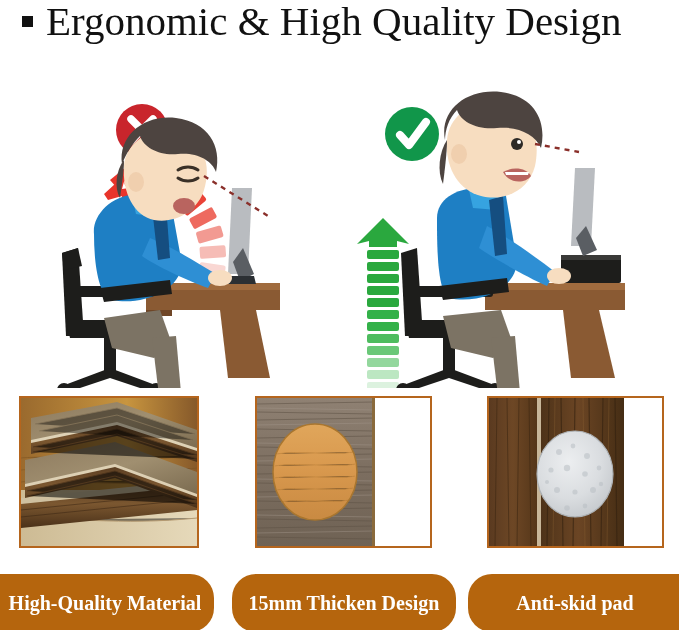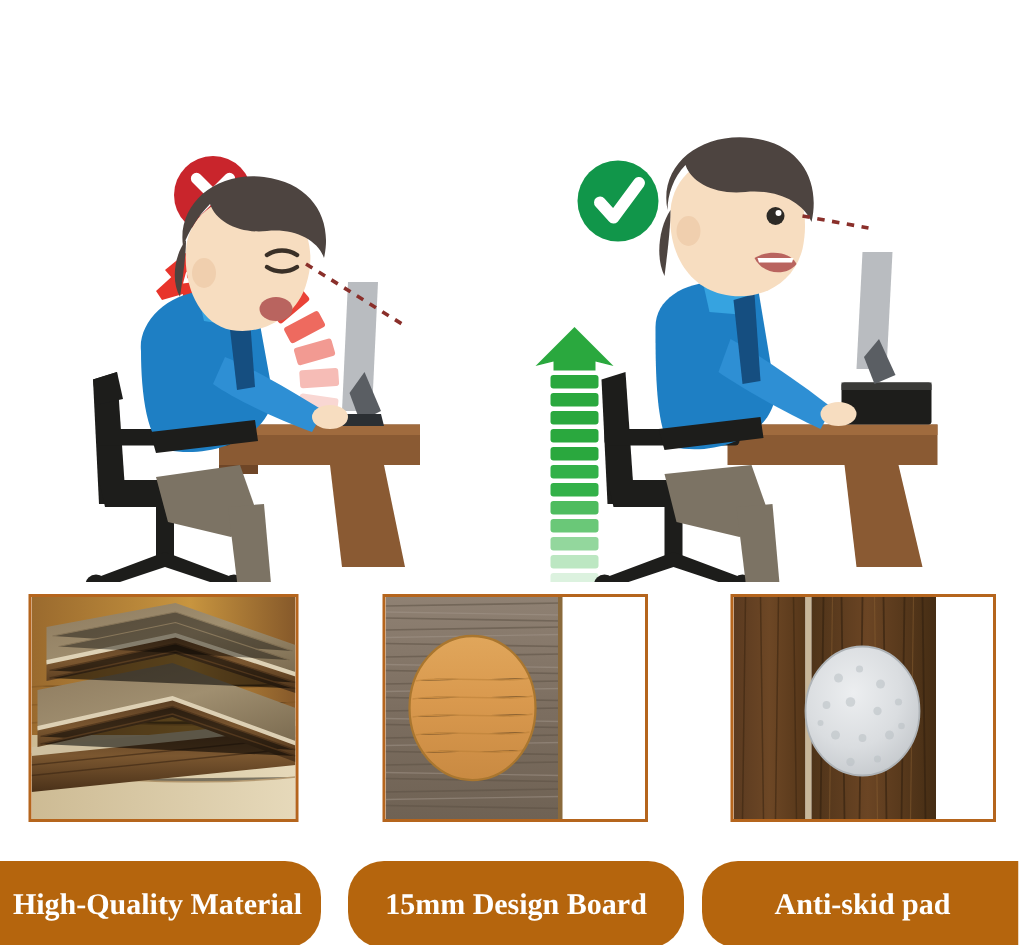--- a/index.html
+++ b/index.html
@@ -52,20 +52,24 @@
   }
   .lb1{left:-26px;width:240px;border-radius:24px;padding-left:22px;}
   .lb2{left:232px;width:224px;border-radius:24px;}
   .lb3{left:468px;width:238px;border-radius:24px;padding-right:24px;}
 </style>
 </head>
 <body>
 
 <div id="stage">
 
+  <div class="title-row">
+    <div class="title-bullet"></div>
+    <div class="title-text">Ergonomic &amp; High Quality Design</div>
+  </div>
 
   <div class="illus illus-bad">
     <svg viewBox="0 0 340 340" xmlns="http://www.w3.org/2000/svg">
 
       <g>
         <circle cx="142" cy="82" r="26" fill="#c9252c"></circle>
         <path d="M131 71 L153 93 M153 71 L131 93" stroke="#ffffff" stroke-width="7.5" stroke-linecap="round"></path>
       </g>
 
       <g>
@@ -451,19 +455,19 @@
 
         <rect x="135" y="0" width="38" height="148" fill="#ffffff"></rect>
       </svg>
     </div>
   </div>
 
   <div class="label-bar lb1">
     <span>High-Quality Material</span>
   </div>
   <div class="label-bar lb2">
-    <span>15mm Design Board</span>
+    <span>15mm Thicken Design</span>
   </div>
   <div class="label-bar lb3">
     <span>Anti-skid pad</span>
   </div>
 
 </div>
 
 </body></html>

